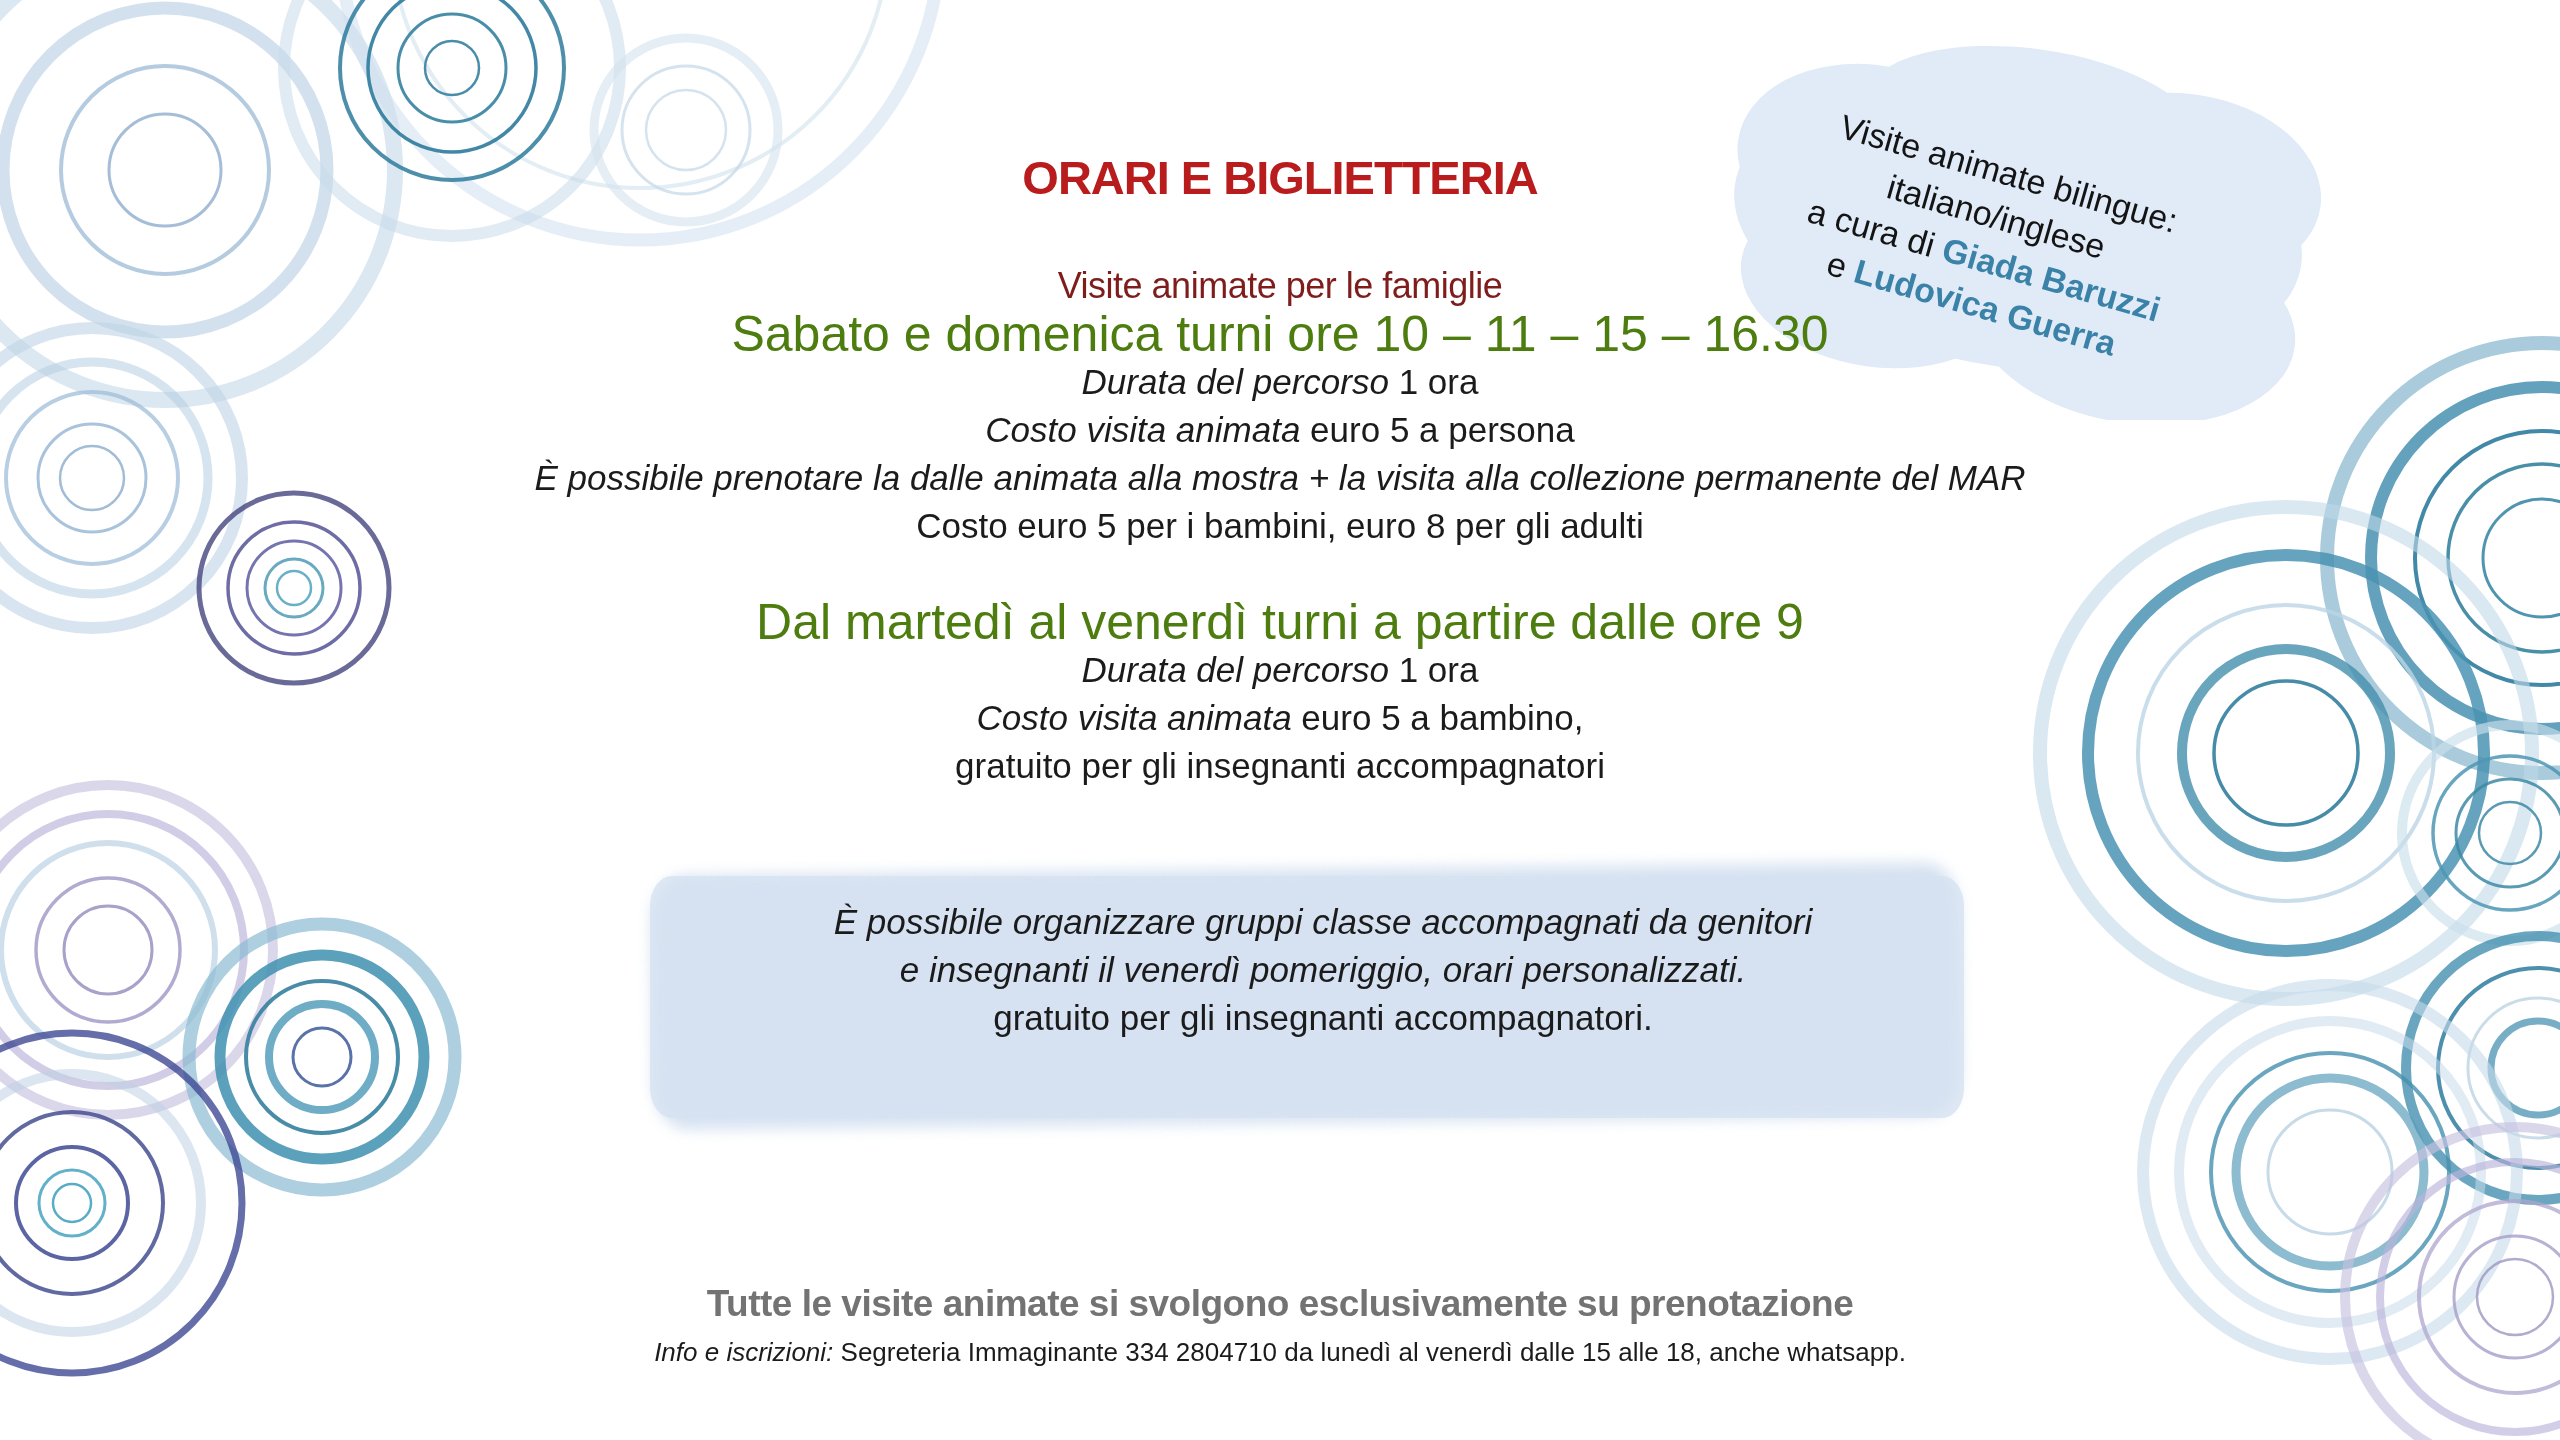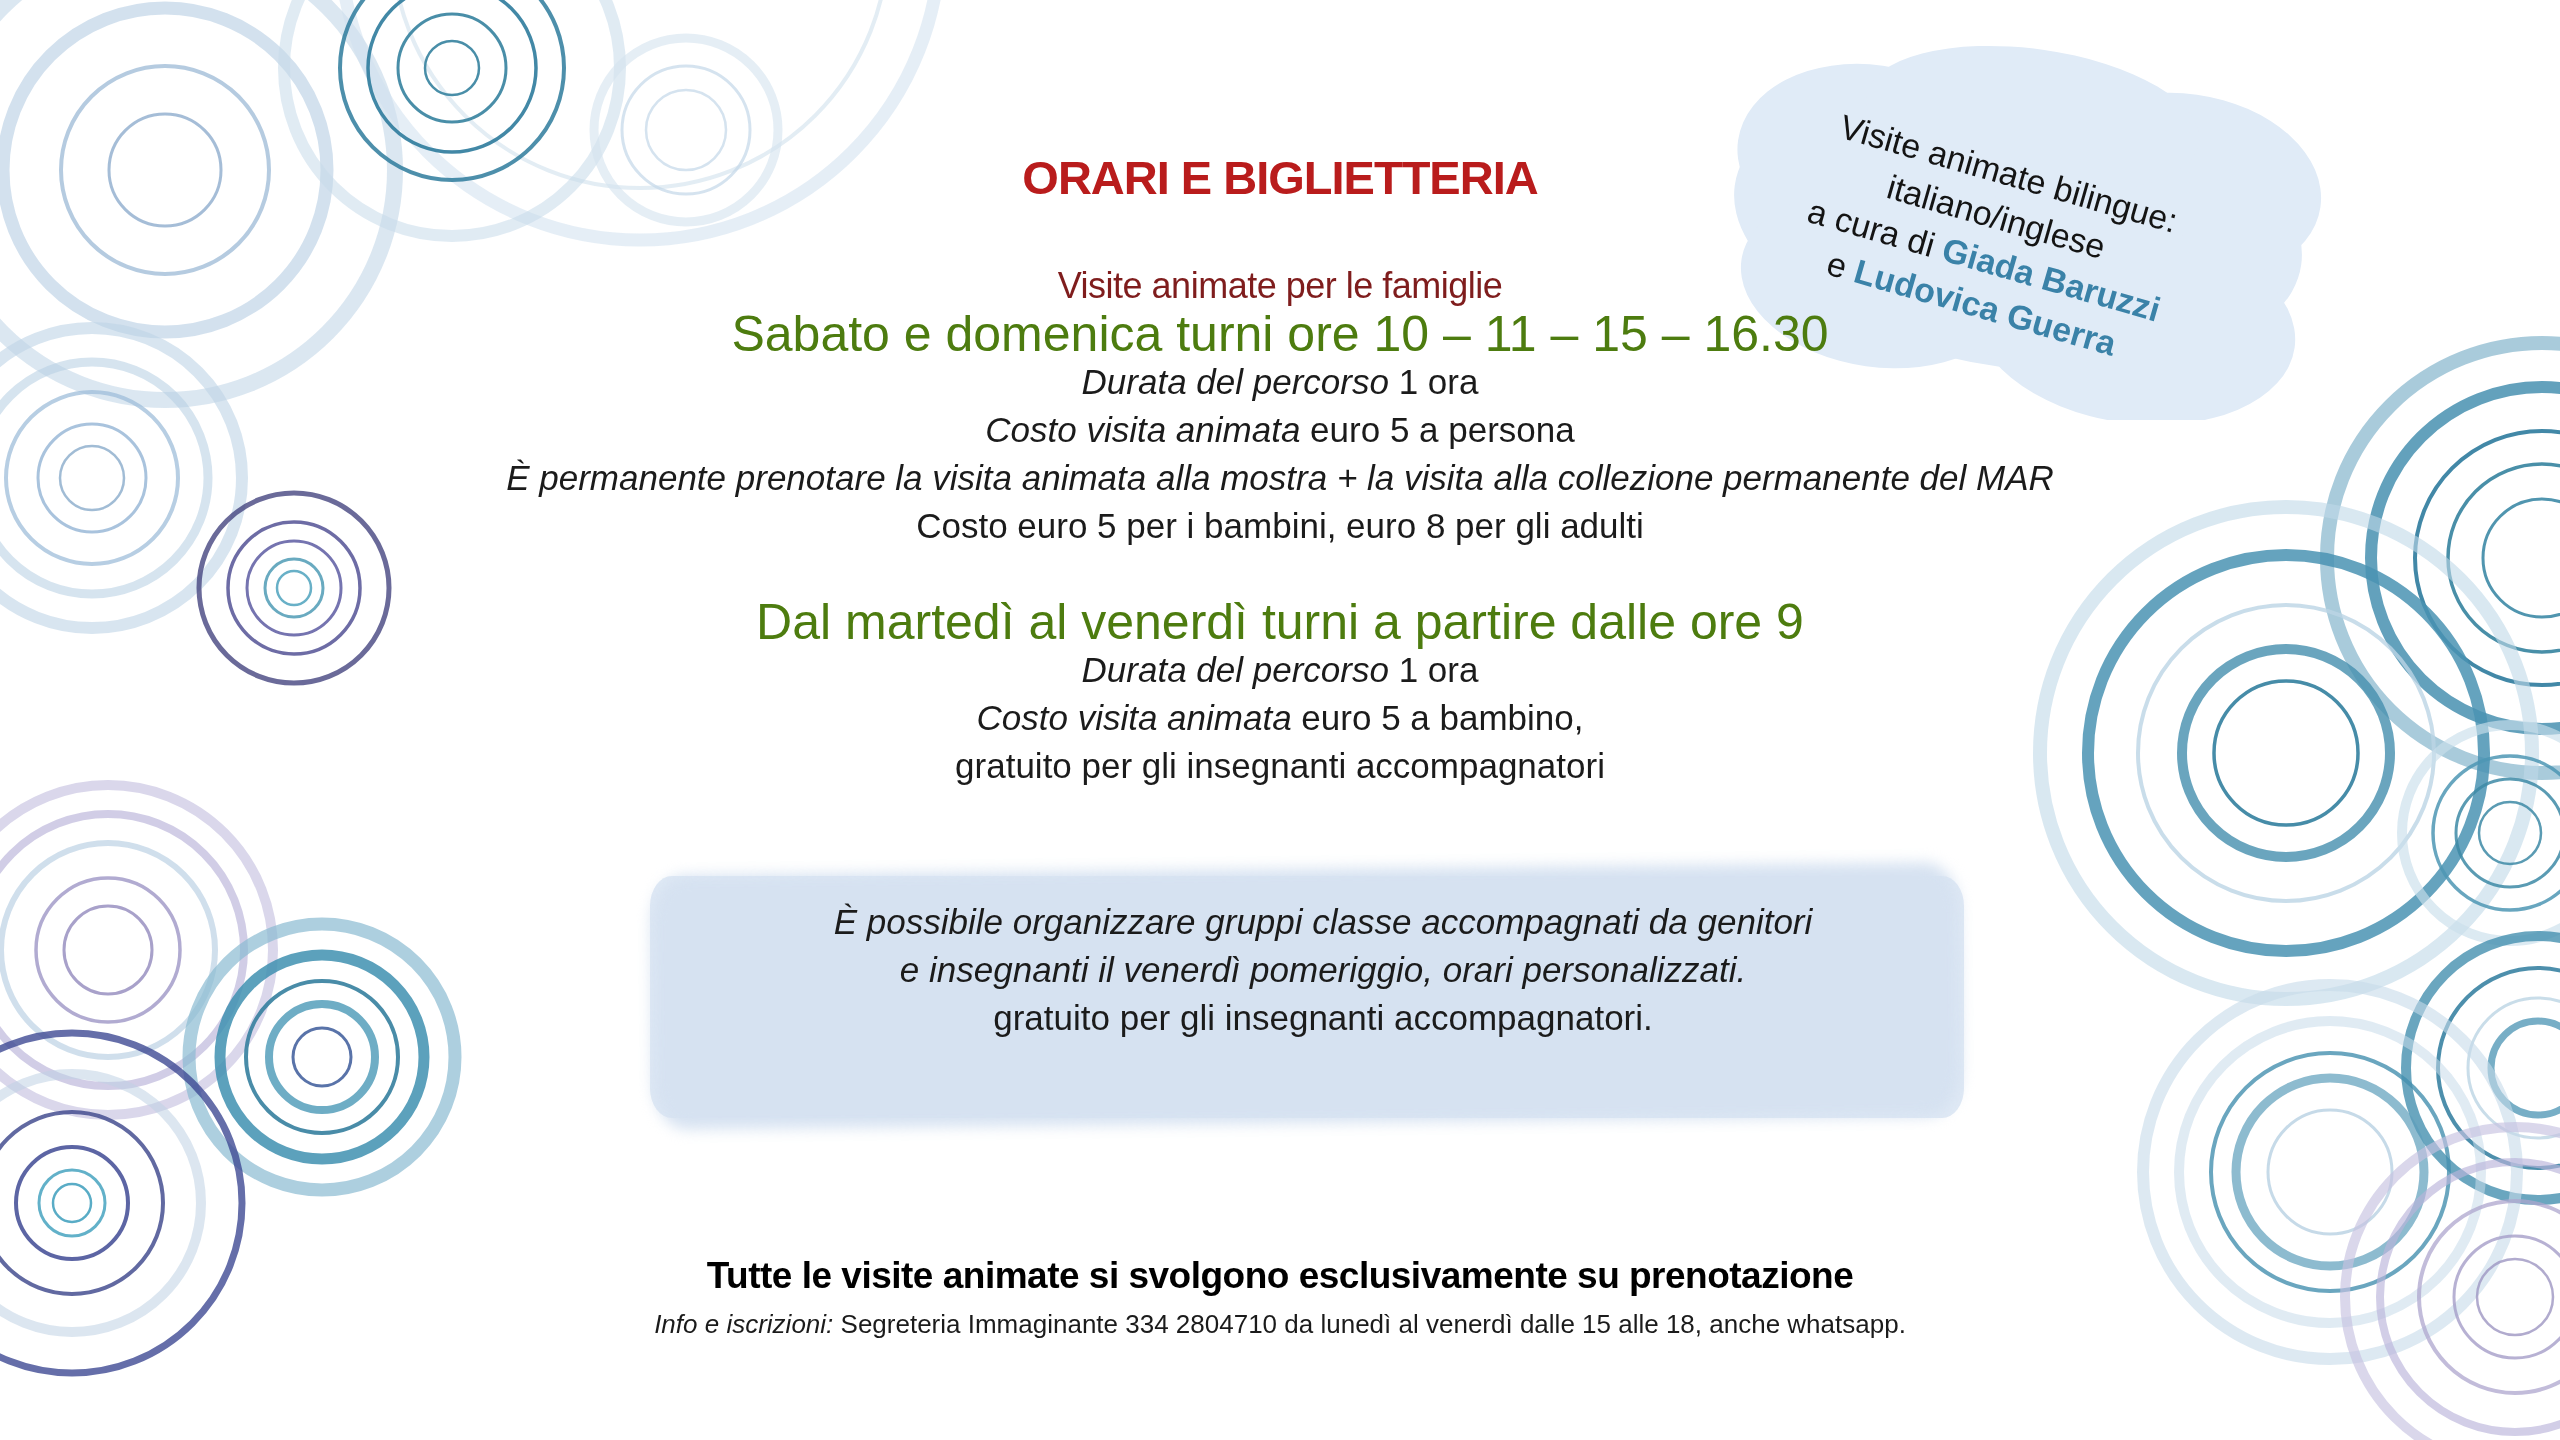--- a/index.html
+++ b/index.html
@@ -31,21 +31,21 @@
     content:"";position:absolute;inset:-7px 4px -5px 2px;
     background:#d6e2f1;border-radius:34px/46px;
     transform:rotate(-0.6deg);filter:blur(7px);
   }
   .note-inner{
     position:relative;width:100%;height:100%;box-sizing:border-box;
     padding-top:22px;text-align:center;line-height:48px;
   }
 
   .foot{position:absolute;left:0;top:1252px;width:100%;text-align:center;line-height:48px;}
-  .booking{font-size:37px;font-weight:700;color:#000000;letter-spacing:-0.5px;}
+  .booking{font-size:37px;font-weight:700;color:#737373;letter-spacing:-0.5px;margin-top:28px;}
   .info{font-size:26px;}
 
   .cloud{position:absolute;left:1712px;top:30px;width:612px;height:390px;}
   .cloud-bg{position:absolute;left:0;top:0;}
   .cloud-text{
     position:absolute;inset:0;display:flex;flex-direction:column;
     align-items:center;justify-content:center;
     padding:42px 46px 0 0;box-sizing:border-box;
     transform:rotate(16deg);
     text-align:center;font-size:34px;line-height:45px;color:#141414;
@@ -145,21 +145,21 @@
   </div>
 </div>
 
 <h1 class="title">ORARI E BIGLIETTERIA</h1>
 
 <section class="sec" style="top:262px">
   <div class="h">Visite animate per le famiglie</div>
   <div class="sched">Sabato e domenica turni ore 10 – 11 – 15 – 16.30</div>
   <div class="b"><span class="it">Durata del percorso</span> <span>1 ora</span></div>
   <div class="b"><span class="it">Costo visita animata</span> <span>euro 5 a persona</span></div>
-  <div class="b it">È permanente prenotare la visita animata alla mostra + la visita alla collezione permanente del MAR</div>
+  <div class="b it">È possibile prenotare la dalle animata alla mostra + la visita alla collezione permanente del MAR</div>
   <div class="b">Costo euro 5 per i bambini, euro 8 per gli adulti</div>
 </section>
 
 <section class="sec" style="top:598px">
   <div class="sched">Dal martedì al venerdì turni a partire dalle ore 9</div>
   <div class="b"><span class="it">Durata del percorso</span> <span>1 ora</span></div>
   <div class="b"><span class="it">Costo visita animata</span> <span>euro 5 a bambino,</span></div>
   <div class="b">gratuito per gli insegnanti accompagnatori</div>
 </section>
 

